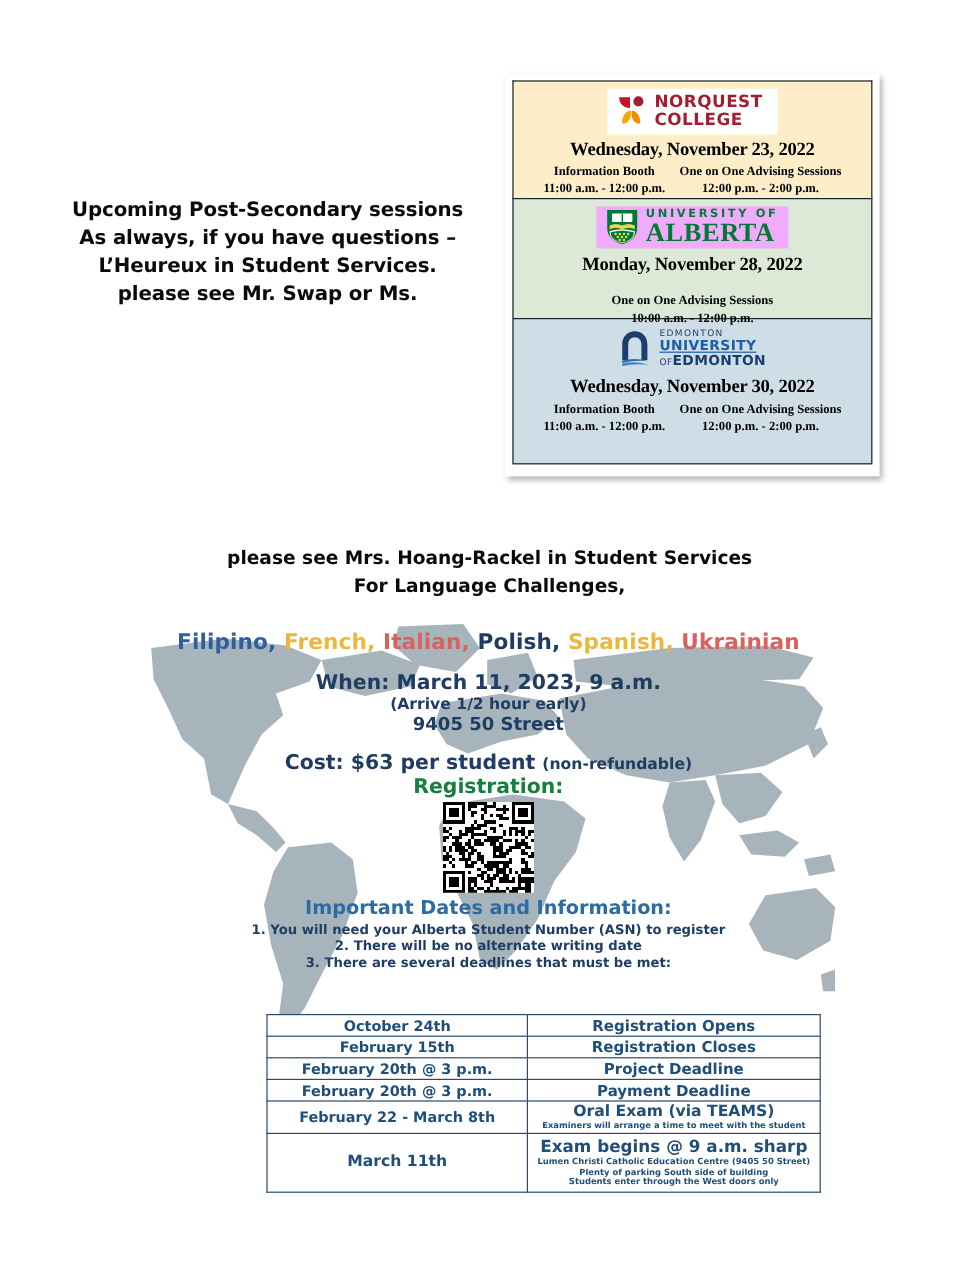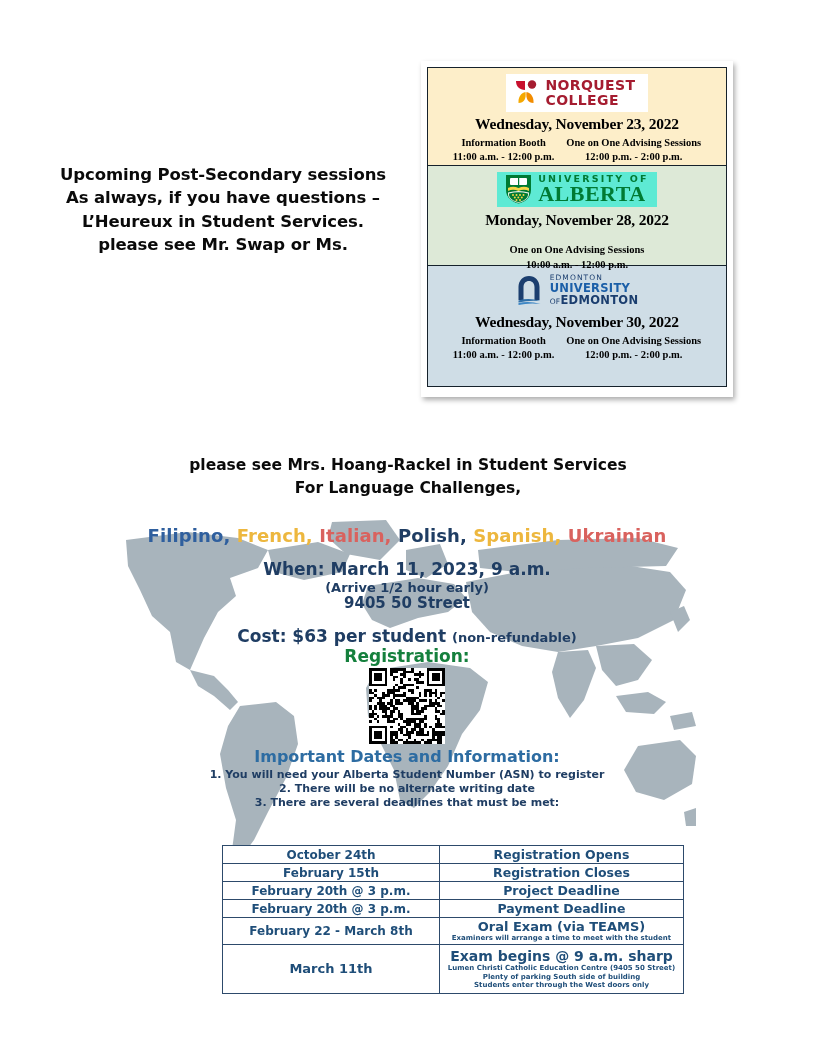--- a/index.html
+++ b/index.html
@@ -102,21 +102,21 @@
     line-height: 1.05;
     color: #a51c30;
     letter-spacing: 0.4px;
     text-align: left;
   }
 
   
   .logo-alberta {
     display: inline-flex;
     gap: 6px;
-    background: #5eead4;
+    background: #f0abfc;
     padding: 2px 8px;
   }
   .ua-shield { width: 27px; height: 30px; }
   .ua-word { text-align: left; line-height: 1; }
   .ua-top {
     font-family: "DejaVu Sans", sans-serif;
     font-weight: bold;
     font-size: 9.5px;
     letter-spacing: 2.2px;
     color: #007a33;
@@ -149,20 +149,21 @@
     color: #1b3e6f;
     display: block;
   }
   .cu-l2 {
     font-family: "DejaVu Sans", sans-serif;
     font-weight: bold;
     font-size: 11.5px;
     letter-spacing: 0.3px;
     color: #1b5fa8;
     display: block;
+    text-decoration: underline;
   }
   .cu-l3 {
     font-family: "DejaVu Sans", sans-serif;
     font-weight: bold;
     font-size: 11.5px;
     letter-spacing: 0.3px;
     color: #1b3e6f;
     display: block;
   }
   .cu-l3 .of { font-size: 7.5px; font-weight: normal; }

